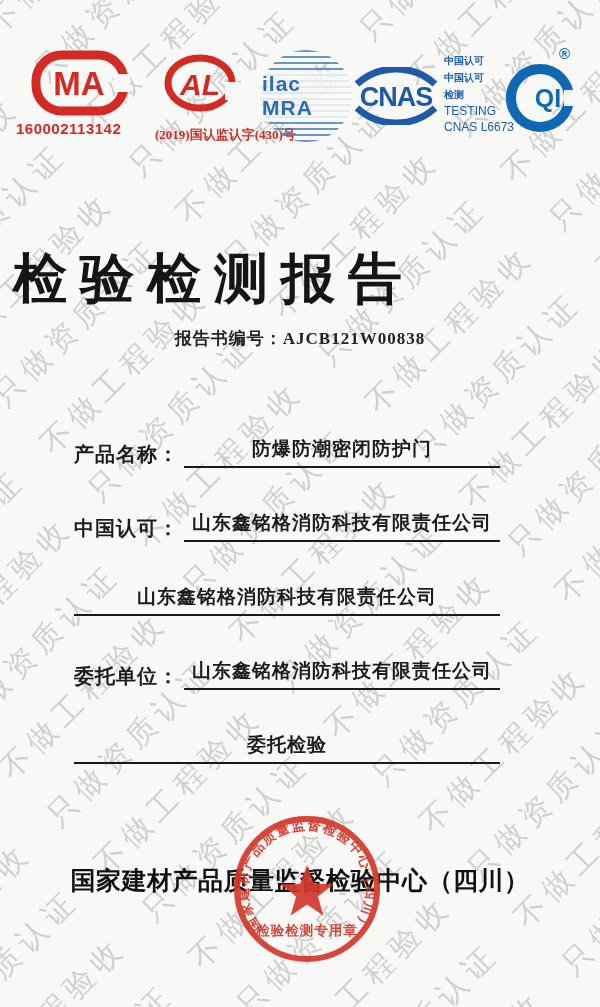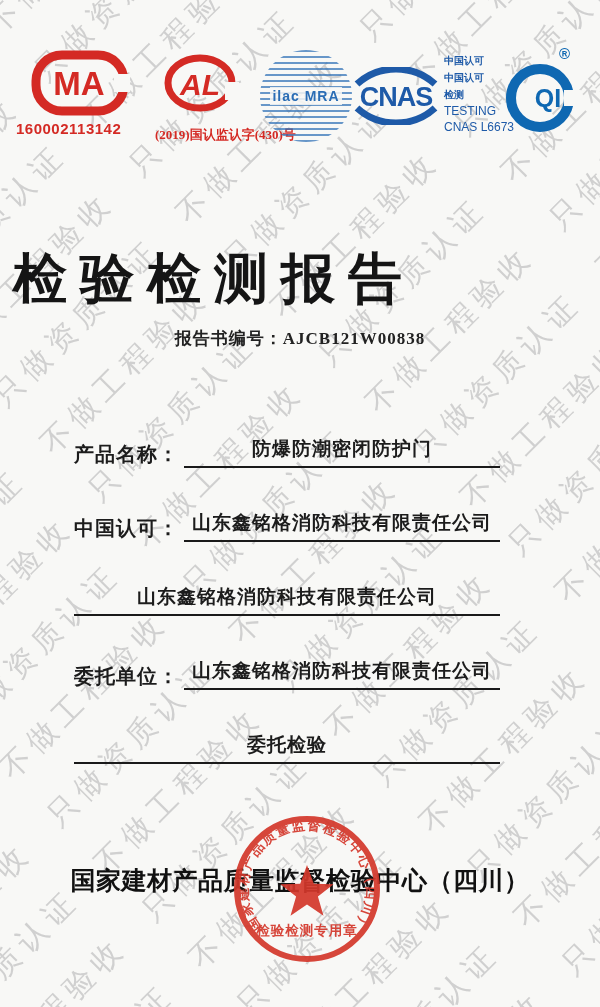--- a/index.html
+++ b/index.html
@@ -28,21 +28,21 @@
   .cma-cert { left:155px; top:126px; font-size:13px; color:#d42a24; font-weight:bold; }
   .al-svg { left:163px; top:54px; }
   .ilac {
     left:260px; top:50px; width:92px; height:92px; border-radius:50%;
     background:repeating-linear-gradient(180deg, rgba(42,109,181,.7) 0 2px, rgba(248,248,246,0) 2px 6px);
     display:flex; align-items:center; justify-content:center;
   }
   .ilac span {
     background:rgba(248,248,246,.85); color:#2a6db5; padding:1px 2px;
     font-family:"Liberation Sans","DejaVu Sans",sans-serif;
-    font-weight:bold; font-size:14px; letter-spacing:1px;
+    font-weight:bold; font-size:21px; letter-spacing:1px;
   }
   .cnas-svg { left:351px; top:67px; }
   .cnas-text { left:444px; top:52px; color:#1e5aa8; font-family:"Liberation Sans","DejaVu Sans",sans-serif; }
   .cnas-text .zh { font-size:10px; font-weight:bold; line-height:17px; }
   .cnas-text .en { font-size:12px; font-weight:normal; line-height:16px; }
   .qi {
     left:506px; top:64px; width:68px; height:68px; border:10px solid #0f68b2;
     border-radius:50%; display:flex; align-items:center; justify-content:center;
   }
   .qi span {

